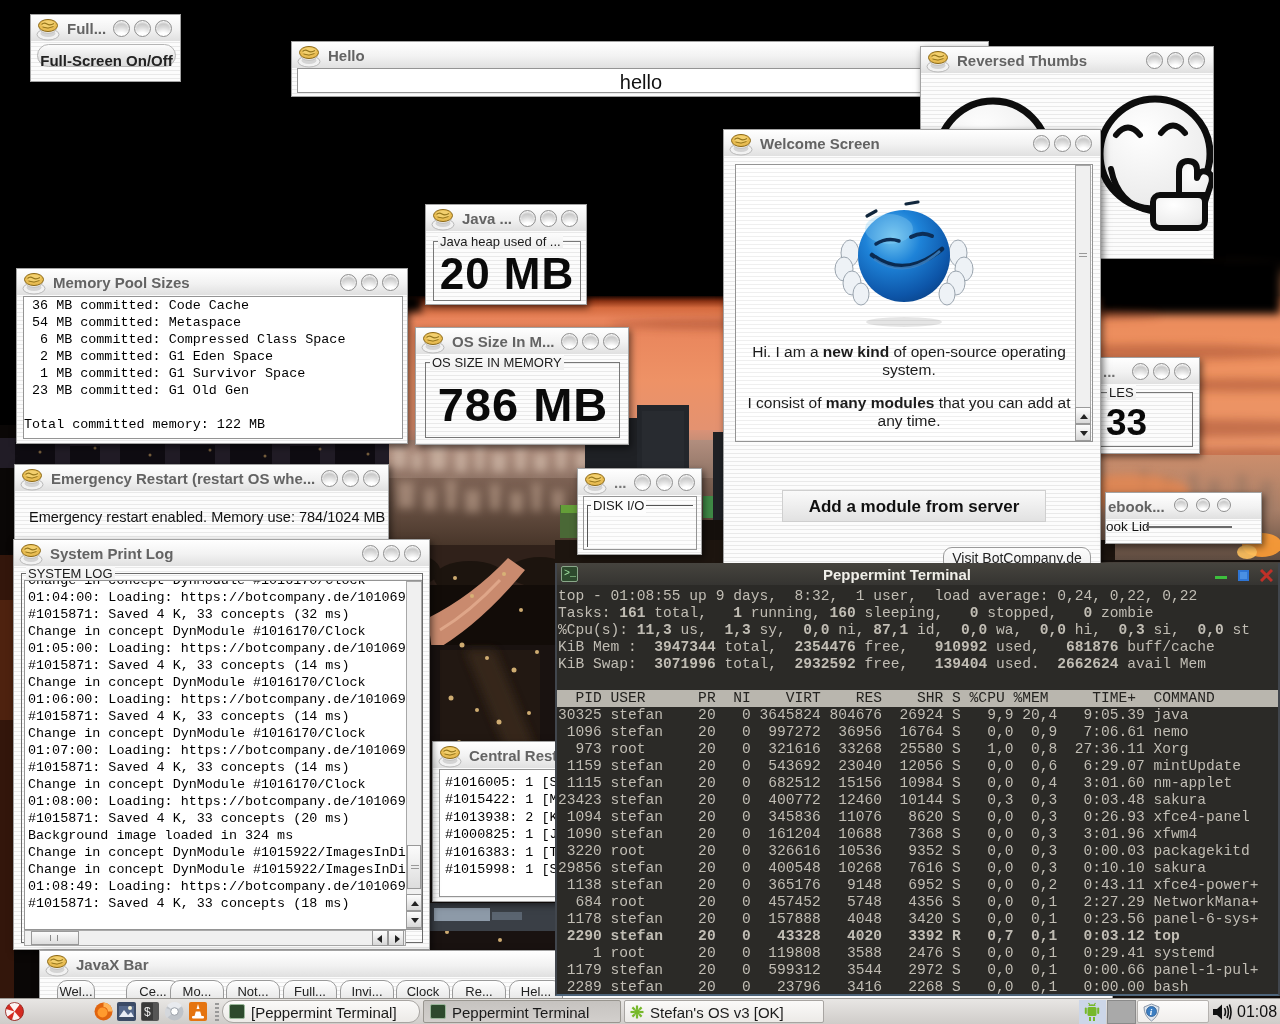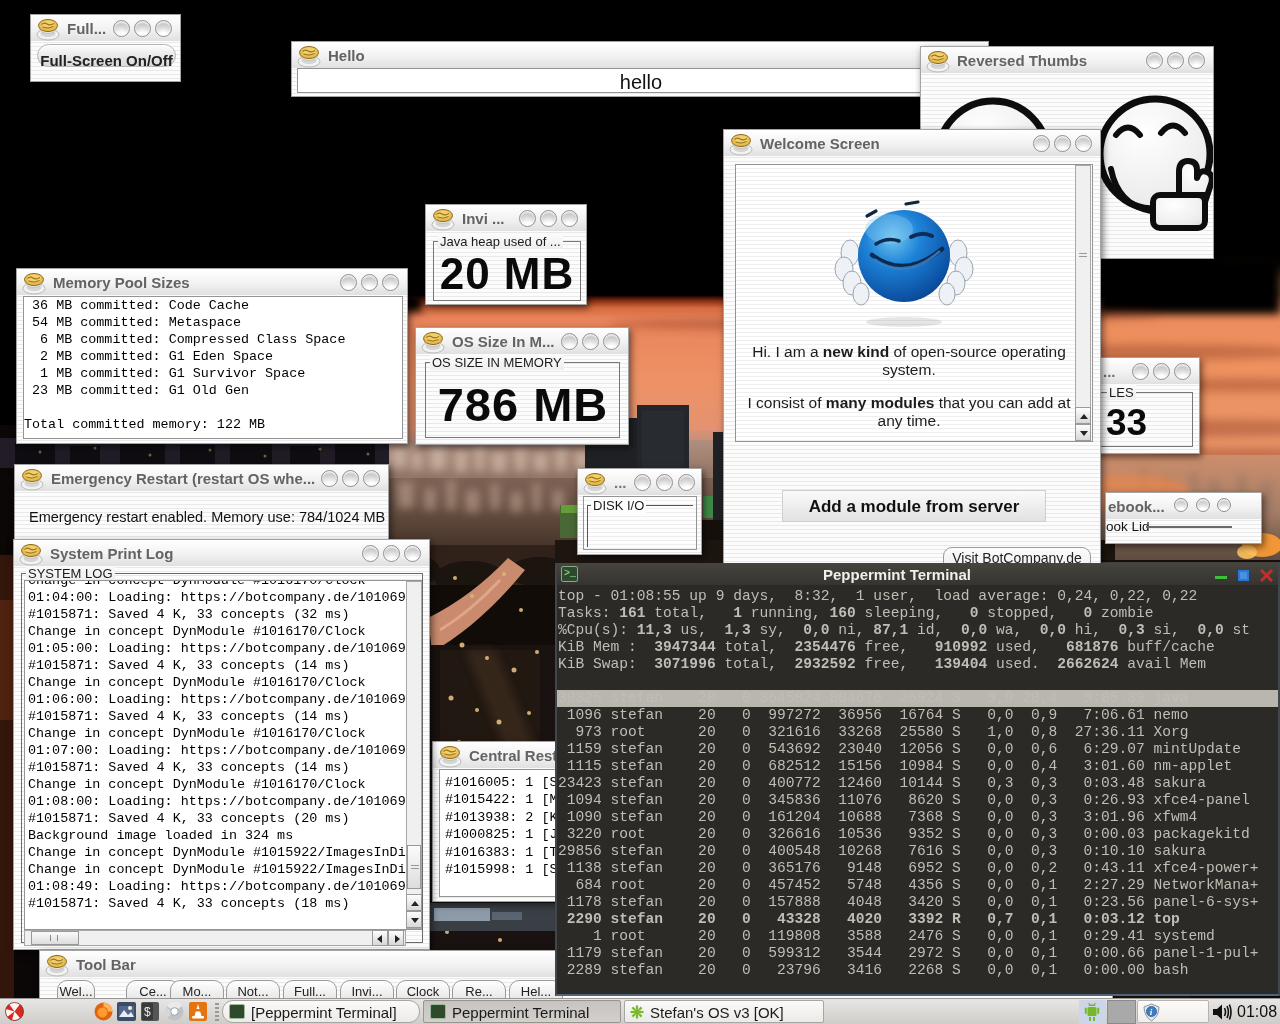--- a/index.html
+++ b/index.html
@@ -392,21 +392,21 @@
 <div class="tb"></div>
     <svg class="abs" style="left:5px;top:2px" width="26" height="24" viewBox="0 0 26 24">
 <ellipse cx="12" cy="17.5" rx="11" ry="5.5" fill="#f2f2f2" stroke="#b9b9b9" stroke-width="1"></ellipse>
 <ellipse cx="12" cy="16.5" rx="7.5" ry="3.5" fill="#d4d4d4"></ellipse>
 <path d="M3.5 10 Q3 16 12 16.5 Q21 16 20.5 10 Z" fill="#e8e6e2" stroke="#bbb" stroke-width="0.8"></path>
 <ellipse cx="12" cy="8.5" rx="9.5" ry="6" fill="#e8bc52" stroke="#8a6714" stroke-width="1"></ellipse>
 <ellipse cx="12" cy="7" rx="7" ry="3.5" fill="#f2cf6e"></ellipse>
 <path d="M5.5 7.5 Q8 5 11 7 Q14 9 18 6.5" stroke="#96761c" stroke-width="1.1" fill="none"></path>
 <path d="M6.5 10 Q12 12.5 17.5 9.5" stroke="#96761c" stroke-width="1" fill="none"></path>
 </svg>
-    <div class="tt" style="left:36px;">Invi ...</div>
+    <div class="tt" style="left:36px;">Java ...</div>
     <div class="cb" style="left:93px;top:5px"></div>
     <div class="cb" style="left:114px;top:5px"></div>
     <div class="cb" style="left:135px;top:5px"></div>
 <div class="gb" style="left:7px;top:36px;width:148px;height:60px;border-color:#777;"></div>
 <div class="gbl" style="left:12px;top:29px;background:linear-gradient(180deg,#fbfbfb,#eee);padding:0 2px;">Java heap used of ...</div>
 <div class="abs" style="left:0px;top:44px;width:162px;text-align:center;font-size:44px;font-weight:bold;color:#0a0a0a;letter-spacing:1px;">20 MB</div>
 </div>
 <div class="jw" style="left:16px;top:268px;width:392px;height:176px;">
 <div class="tb"></div>
     <svg class="abs" style="left:5px;top:2px" width="26" height="24" viewBox="0 0 26 24">
@@ -574,21 +574,21 @@
 <div class="tb"></div>
     <svg class="abs" style="left:5px;top:2px" width="26" height="24" viewBox="0 0 26 24">
 <ellipse cx="12" cy="17.5" rx="11" ry="5.5" fill="#f2f2f2" stroke="#b9b9b9" stroke-width="1"></ellipse>
 <ellipse cx="12" cy="16.5" rx="7.5" ry="3.5" fill="#d4d4d4"></ellipse>
 <path d="M3.5 10 Q3 16 12 16.5 Q21 16 20.5 10 Z" fill="#e8e6e2" stroke="#bbb" stroke-width="0.8"></path>
 <ellipse cx="12" cy="8.5" rx="9.5" ry="6" fill="#e8bc52" stroke="#8a6714" stroke-width="1"></ellipse>
 <ellipse cx="12" cy="7" rx="7" ry="3.5" fill="#f2cf6e"></ellipse>
 <path d="M5.5 7.5 Q8 5 11 7 Q14 9 18 6.5" stroke="#96761c" stroke-width="1.1" fill="none"></path>
 <path d="M6.5 10 Q12 12.5 17.5 9.5" stroke="#96761c" stroke-width="1" fill="none"></path>
 </svg>
-    <div class="tt" style="left:36px;">Tool Bar</div>
+    <div class="tt" style="left:36px;">JavaX Bar</div>
     <div class="cb" style="left:1005px;top:5px"></div>
     <div class="cb" style="left:1026px;top:5px"></div>
     <div class="cb" style="left:1047px;top:5px"></div>
     <div class="abs" style="left:17px;top:29px;width:38px;height:24px;background:linear-gradient(180deg,#ffffff,#e2e2e2);border:1px solid #9a9a9a;border-radius:10px 10px 0 0;text-align:center;font-size:13px;color:#222;line-height:22px;">Wel...</div>
     <div class="abs" style="left:86px;top:29px;width:54px;height:24px;background:linear-gradient(180deg,#ffffff,#e2e2e2);border:1px solid #9a9a9a;border-radius:10px 10px 0 0;text-align:center;font-size:13px;color:#222;line-height:22px;">Ce...</div>
     <div class="abs" style="left:130px;top:29px;width:54px;height:24px;background:linear-gradient(180deg,#ffffff,#e2e2e2);border:1px solid #9a9a9a;border-radius:10px 10px 0 0;text-align:center;font-size:13px;color:#222;line-height:22px;">Mo...</div>
     <div class="abs" style="left:186px;top:29px;width:54px;height:24px;background:linear-gradient(180deg,#ffffff,#e2e2e2);border:1px solid #9a9a9a;border-radius:10px 10px 0 0;text-align:center;font-size:13px;color:#222;line-height:22px;">Not...</div>
     <div class="abs" style="left:243px;top:29px;width:54px;height:24px;background:linear-gradient(180deg,#ffffff,#e2e2e2);border:1px solid #9a9a9a;border-radius:10px 10px 0 0;text-align:center;font-size:13px;color:#222;line-height:22px;">Full...</div>
     <div class="abs" style="left:300px;top:29px;width:54px;height:24px;background:linear-gradient(180deg,#ffffff,#e2e2e2);border:1px solid #9a9a9a;border-radius:10px 10px 0 0;text-align:center;font-size:13px;color:#222;line-height:22px;">Invi...</div>
     <div class="abs" style="left:356px;top:29px;width:54px;height:24px;background:linear-gradient(180deg,#ffffff,#e2e2e2);border:1px solid #9a9a9a;border-radius:10px 10px 0 0;text-align:center;font-size:13px;color:#222;line-height:22px;">Clock</div>
@@ -606,20 +606,21 @@
 <svg class="abs" style="left:703px;top:6px;" width="13" height="13" viewBox="0 0 13 13">
       <path d="M1 1 L12 12 M12 1 L1 12" stroke="#c03028" stroke-width="3"></path>
     </svg>
 <div class="abs" style="left:0px;top:127px;width:725px;height:17px;background:#b9b6ae;"></div>
 <pre class="abs" style="left:1px;top:25px;font-family:'Liberation Mono',monospace;font-size:14.6px;line-height:17px;color:#c1bdb4;">top - 01:08:55 up 9 days,  8:32,  1 user,  load average: 0,24, 0,22, 0,22
 Tasks: <b>161</b> total,   <b>1</b> running, <b>160</b> sleeping,   <b>0</b> stopped,   <b>0</b> zombie
 %Cpu(s): <b>11,3</b> us,  <b>1,3</b> sy,  <b>0,0</b> ni, <b>87,1</b> id,  <b>0,0</b> wa,  <b>0,0</b> hi,  <b>0,3</b> si,  <b>0,0</b> st
 KiB Mem :  <b>3947344</b> total,  <b>2354476</b> free,   <b>910992</b> used,   <b>681876</b> buff/cache
 KiB Swap:  <b>3071996</b> total,  <b>2932592</b> free,   <b>139404</b> used.  <b>2662624</b> avail Mem
 
+<span style="color:#23221f;">  PID USER      PR  NI    VIRT    RES    SHR S %CPU %MEM     TIME+  COMMAND</span>
 30325 stefan    20   0 3645824 804676  26924 S   9,9 20,4   9:05.39 java
  1096 stefan    20   0  997272  36956  16764 S   0,0  0,9   7:06.61 nemo
   973 root      20   0  321616  33268  25580 S   1,0  0,8  27:36.11 Xorg
  1159 stefan    20   0  543692  23040  12056 S   0,0  0,6   6:29.07 mintUpdate
  1115 stefan    20   0  682512  15156  10984 S   0,0  0,4   3:01.60 nm-applet
 23423 stefan    20   0  400772  12460  10144 S   0,3  0,3   0:03.48 sakura
  1094 stefan    20   0  345836  11076   8620 S   0,0  0,3   0:26.93 xfce4-panel
  1090 stefan    20   0  161204  10688   7368 S   0,0  0,3   3:01.96 xfwm4
  3220 root      20   0  326616  10536   9352 S   0,0  0,3   0:00.03 packagekitd
 29856 stefan    20   0  400548  10268   7616 S   0,0  0,3   0:10.10 sakura

